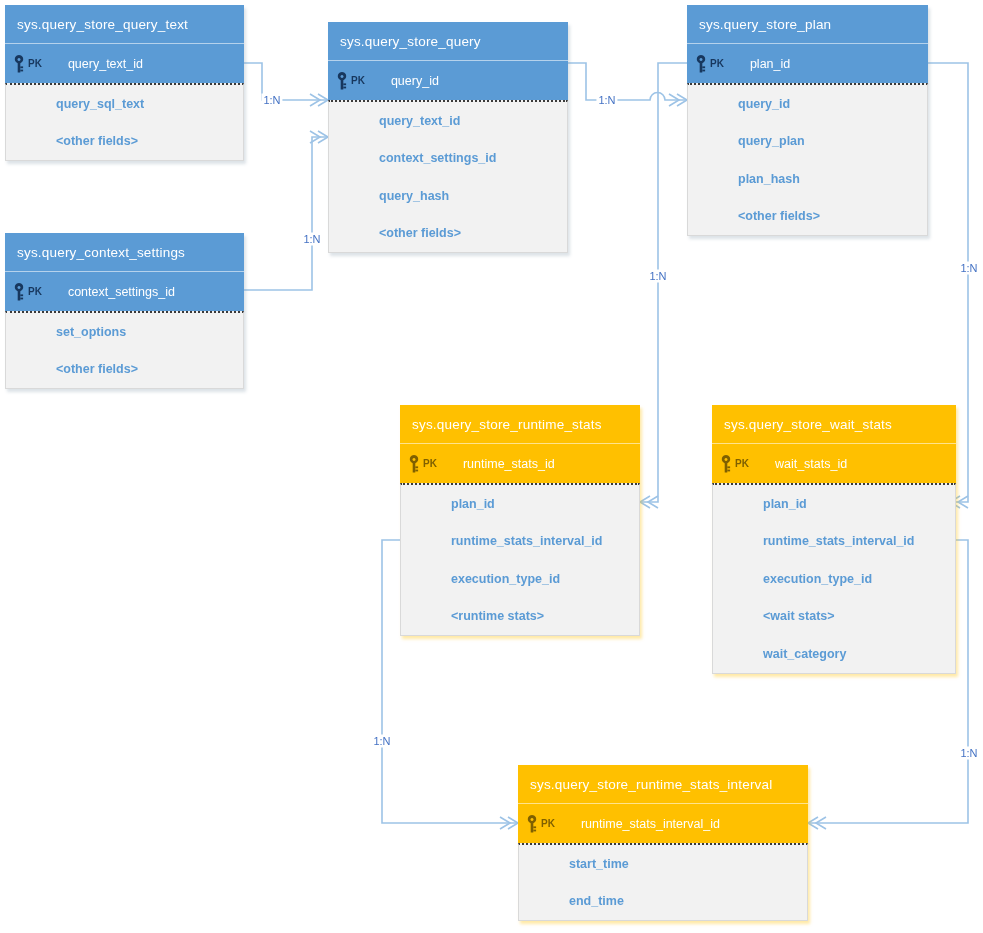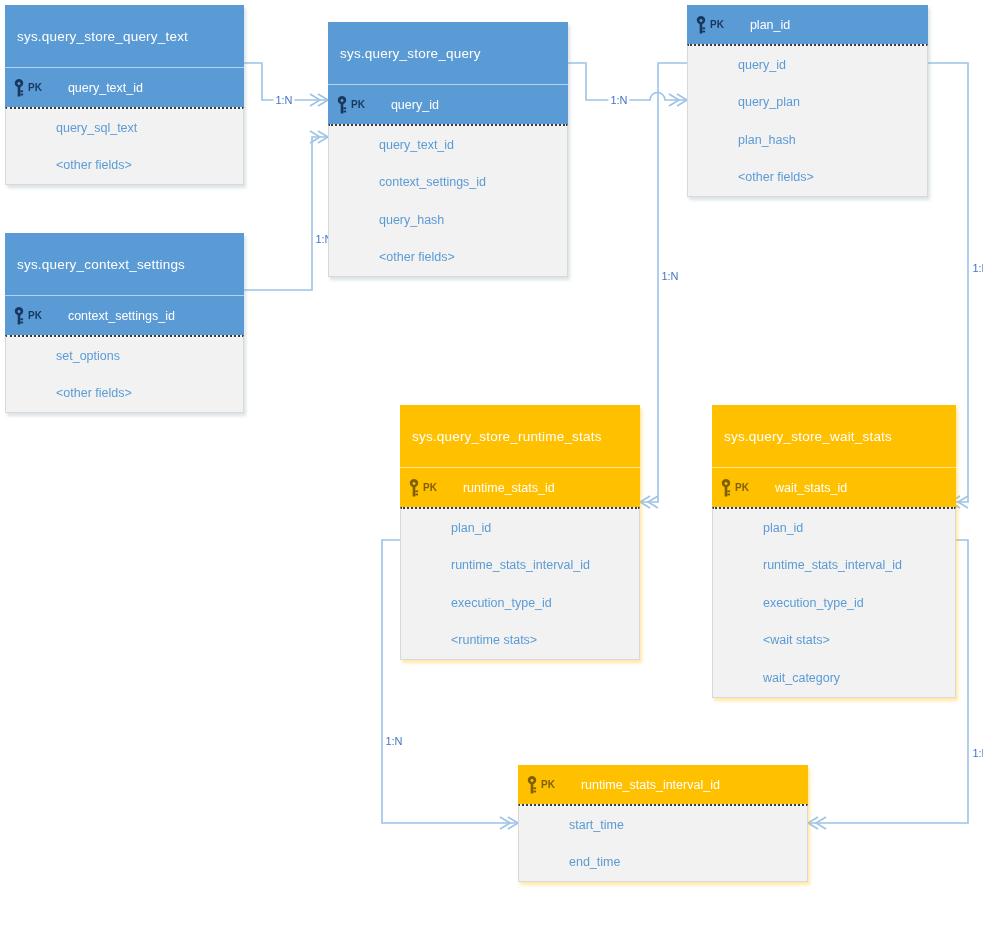--- a/index.html
+++ b/index.html
@@ -5,51 +5,50 @@
   html,body{margin:0;padding:0;background:#ffffff;}
   #canvas{
     position:relative;width:983px;height:933px;background:#ffffff;
     font-family:"Liberation Sans",sans-serif;overflow:hidden;
   }
   svg.wires{position:absolute;left:0;top:0;width:983px;height:933px;pointer-events:none;}
   svg.wires path{stroke:#9DC3E6;stroke-width:1.6;fill:none;}
 
   .entity{position:absolute;box-sizing:border-box;}
   .entity .hdr{
-    height:38px;display:flex;align-items:center;padding:12px 12px;
+    height:38px;display:flex;align-items:center;padding:0 12px;
     color:#ffffff;font-size:13.5px;letter-spacing:.2px;
     border-bottom:1px solid rgba(255,255,255,.55);
     white-space:nowrap;overflow:hidden;
   }
   .entity .pkrow{
     height:39px;display:flex;align-items:center;padding:0 8px;box-sizing:border-box;
   }
   .entity .pkrow .pklabel{font-size:10px;font-weight:bold;margin:0 0 0 2px;}
   .entity .pkrow .pkfield{color:#ffffff;font-size:12.5px;margin-left:26px;white-space:nowrap;}
   .entity .body{
     background:#F2F2F2;border:1px solid #D9D9D9;border-top:2px dotted #3a3a3a;
   }
   .entity .frow{
     height:37.5px;display:flex;align-items:center;padding-left:50px;
-    color:#5B9BD5;font-size:12.5px;white-space:nowrap;
+    color:#5B9BD5;font-size:12.5px;white-space:nowrap;font-weight:bold;
   }
   .entity.blue .hdr,.entity.blue .pkrow{background:#5B9BD5;}
   .entity.blue .pklabel{color:#17375E;}
   .entity.blue{box-shadow:2px 3px 3px rgba(130,150,170,.28);}
   .entity.orange .hdr,.entity.orange .pkrow{background:#FFC000;}
   .entity.orange .pklabel{color:#7F6000;}
   .entity.orange{box-shadow:2px 3px 3px rgba(255,192,0,.35);}
 
   .key{flex:0 0 auto;display:block;}
 
   .cardlabel{
     position:absolute;transform:translate(-50%,-50%);
     background:#ffffff;color:#4472C4;font-size:11px;padding:0 2px;line-height:13px;
     white-space:nowrap;
-    margin-left:12px;
   }
 </style>
 </head>
 <body>
 
 <div id="canvas">
 
   <svg class="wires">
     <g>
       <path d="M 244 63 H 262 V 100 H 328"></path>
@@ -128,20 +127,21 @@
     </div>
     <div class="body">
       <div class="frow">query_text_id</div>
       <div class="frow">context_settings_id</div>
       <div class="frow">query_hash</div>
       <div class="frow">&lt;other fields&gt;</div>
     </div>
   </div>
 
   <div class="entity blue" style="left:687px;top:5px;width:241px">
+    <div class="hdr">sys.query_store_plan</div>
     <div class="pkrow">
       <svg class="key" width="13" height="18" viewBox="0 0 13 18">
         <path fill="#17375E" fill-rule="evenodd" d="M6 0 a4.2 4.2 0 1 1 -0.01 0 Z M6 3 a1.5 1.5 0 1 0 0.01 0 Z"></path>
         <rect fill="#17375E" x="4.7" y="8" width="2.6" height="9.5"></rect>
         <rect fill="#17375E" x="7.3" y="11.4" width="2.8" height="1.8"></rect>
         <rect fill="#17375E" x="7.3" y="14.6" width="2.8" height="1.8"></rect>
       </svg>
       <span class="pklabel">PK</span>
       <span class="pkfield">plan_id</span>
     </div>
@@ -206,20 +206,21 @@
     <div class="body">
       <div class="frow">plan_id</div>
       <div class="frow">runtime_stats_interval_id</div>
       <div class="frow">execution_type_id</div>
       <div class="frow">&lt;wait stats&gt;</div>
       <div class="frow">wait_category</div>
     </div>
   </div>
 
   <div class="entity orange" style="left:518px;top:765px;width:290px">
+    <div class="hdr">sys.query_store_runtime_stats_interval</div>
     <div class="pkrow">
       <svg class="key" width="13" height="18" viewBox="0 0 13 18">
         <path fill="#7F6000" fill-rule="evenodd" d="M6 0 a4.2 4.2 0 1 1 -0.01 0 Z M6 3 a1.5 1.5 0 1 0 0.01 0 Z"></path>
         <rect fill="#7F6000" x="4.7" y="8" width="2.6" height="9.5"></rect>
         <rect fill="#7F6000" x="7.3" y="11.4" width="2.8" height="1.8"></rect>
         <rect fill="#7F6000" x="7.3" y="14.6" width="2.8" height="1.8"></rect>
       </svg>
       <span class="pklabel">PK</span>
       <span class="pkfield">runtime_stats_interval_id</span>
     </div>

